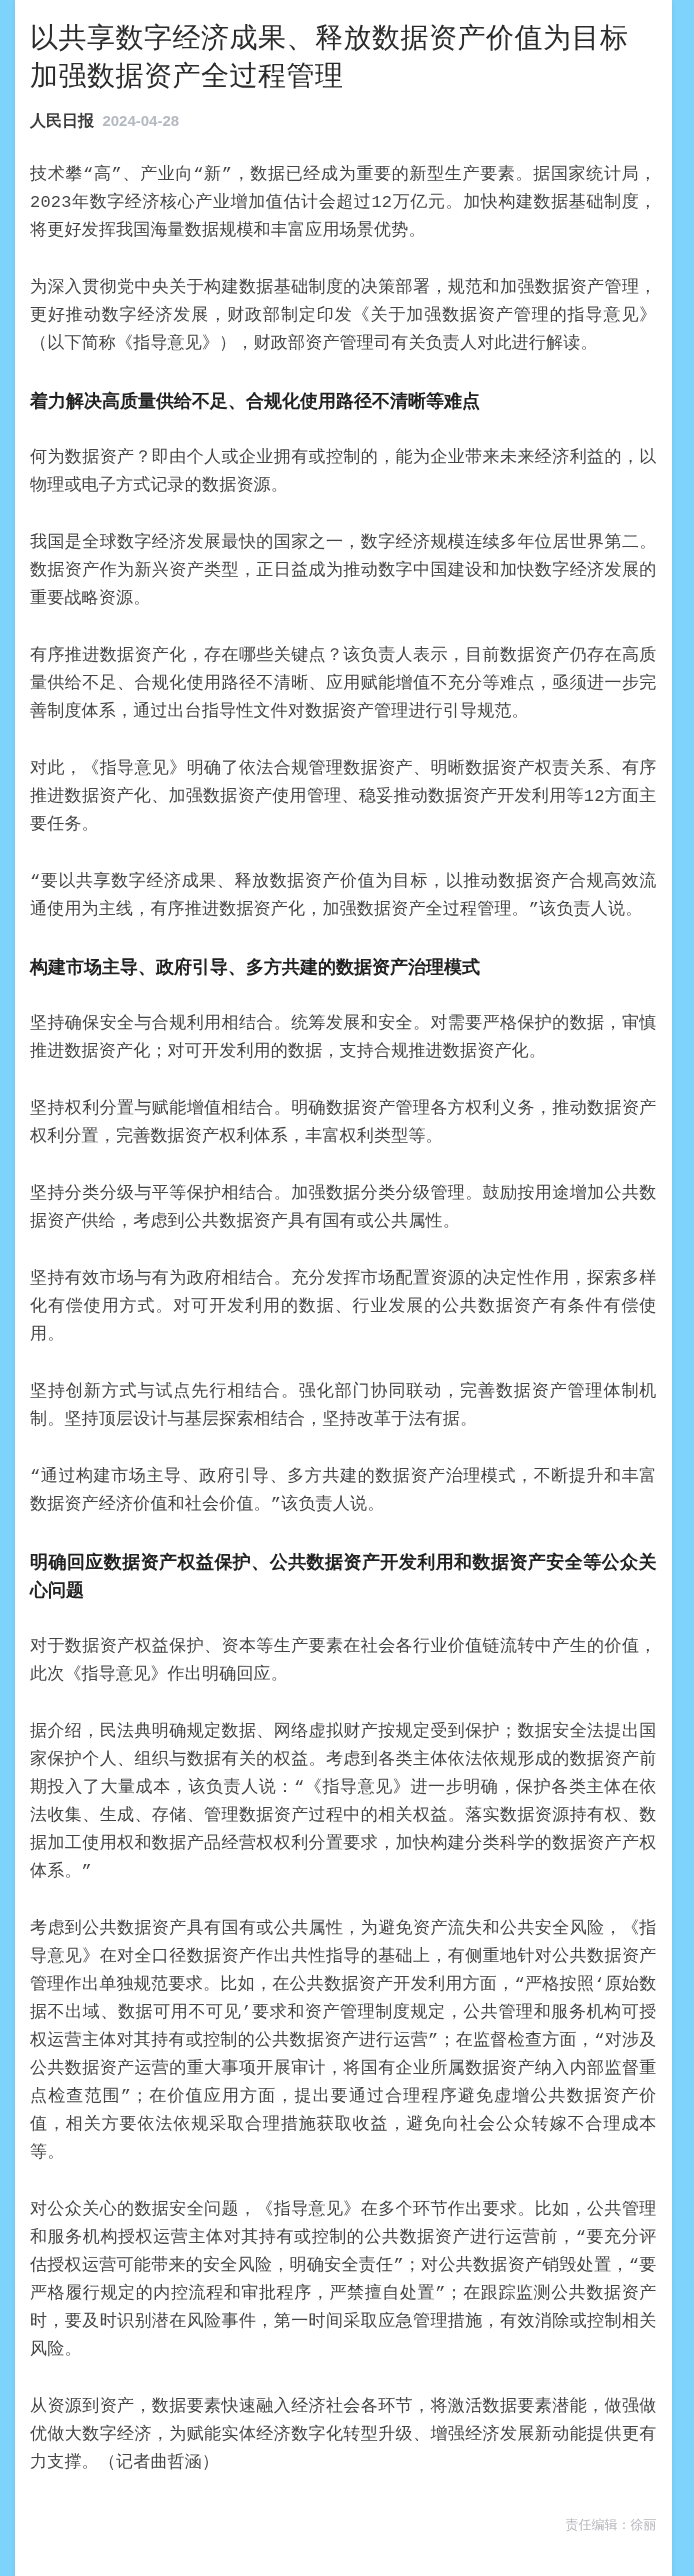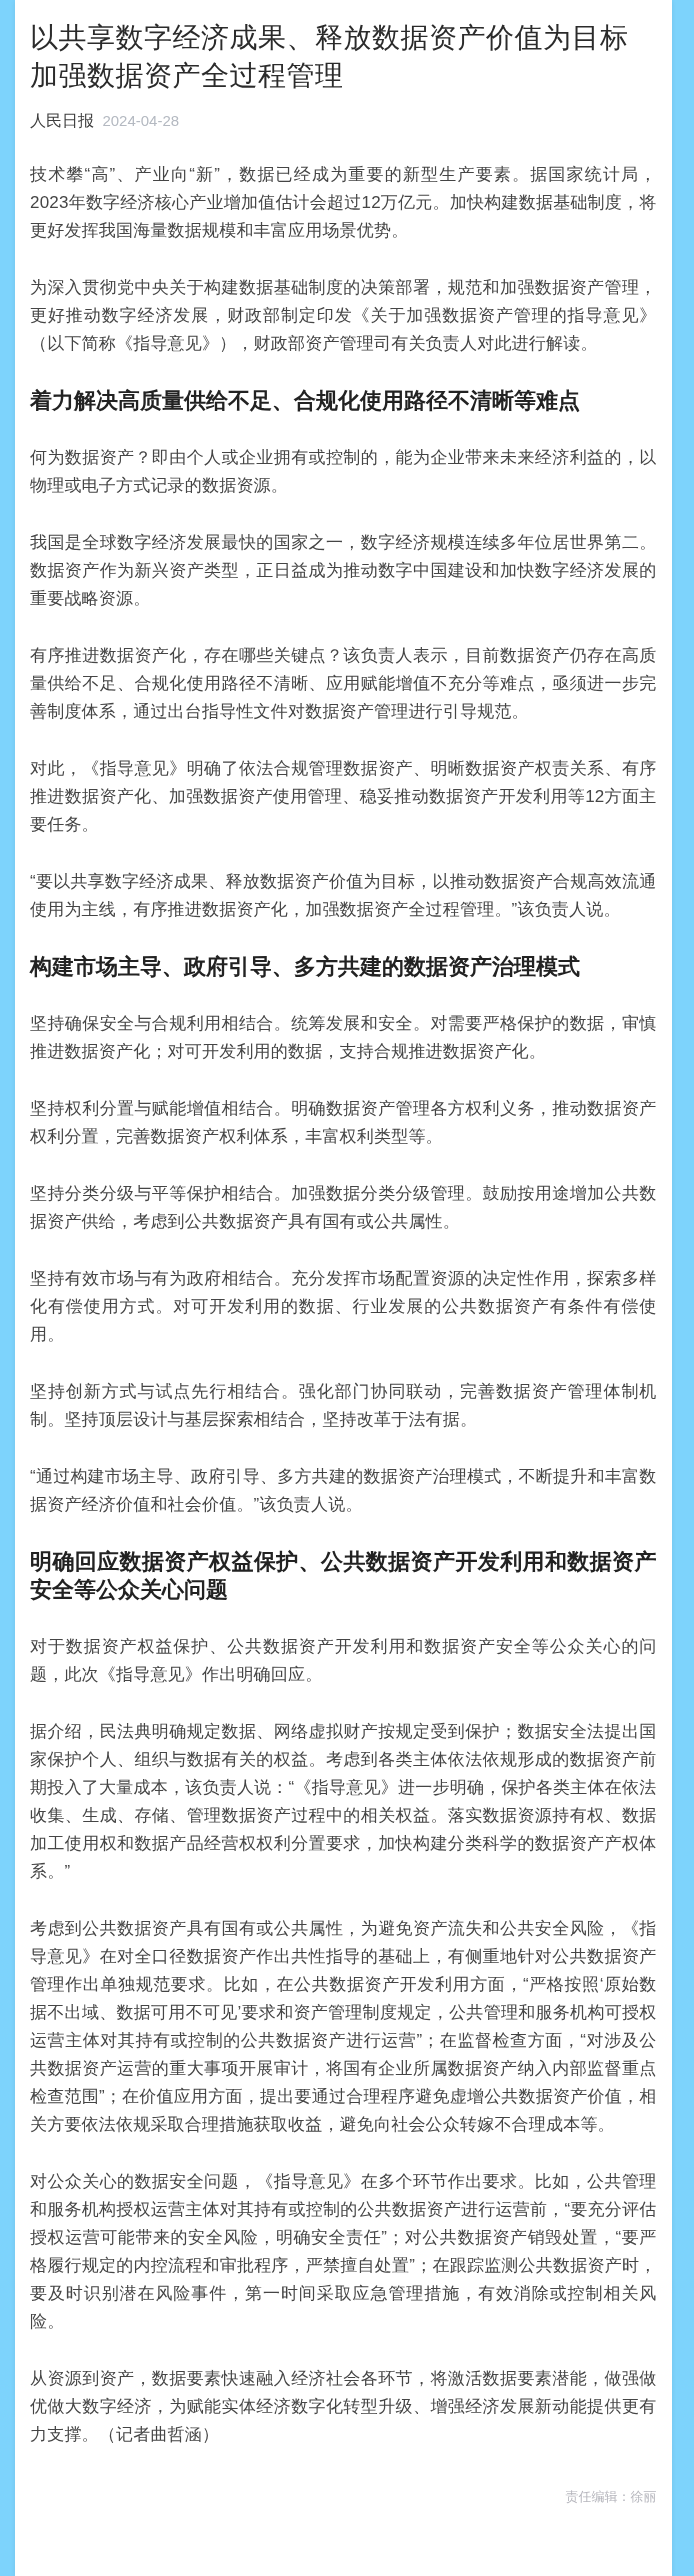--- a/index.html
+++ b/index.html
@@ -27,36 +27,38 @@
     line-height: 38px;
     font-weight: normal;
     color: #2b2b2b;
     margin: 0 0 15px 0;
     letter-spacing: 0.5px;
   }
   .meta {
     font-size: 16px;
     color: #3d3d3d;
     margin: 16px 0 13px 0;
+    font-weight: bold;
   }
   .meta .date {
     color: #b4b9c1;
     font-size: 15px;
     margin-left: 8.4px;
   }
   .article-body p {
     font-size: 17px;
     line-height: 28px;
     color: #454545;
     margin: 29px 0;
     text-align: justify;
     letter-spacing: 0.2px;
+    font-family: Liberation Mono, monospace;
   }
   .article-body h2 {
-    font-size: 22px;
+    font-size: 18px;
     line-height: 28px;
     color: #222222;
     font-weight: bold;
     margin: 28px 0 21.6px 0;
     text-align: justify;
   }
   .editor {
     margin-top: 39px;
     font-size: 13px;
     color: #b6b6bd;
@@ -82,21 +84,21 @@
         <p>对此，《指导意见》明确了依法合规管理数据资产、明晰数据资产权责关系、有序推进数据资产化、加强数据资产使用管理、稳妥推动数据资产开发利用等12方面主要任务。</p>
         <p>“要以共享数字经济成果、释放数据资产价值为目标，以推动数据资产合规高效流通使用为主线，有序推进数据资产化，加强数据资产全过程管理。”该负责人说。</p>
         <h2>构建市场主导、政府引导、多方共建的数据资产治理模式</h2>
         <p>坚持确保安全与合规利用相结合。统筹发展和安全。对需要严格保护的数据，审慎推进数据资产化；对可开发利用的数据，支持合规推进数据资产化。</p>
         <p>坚持权利分置与赋能增值相结合。明确数据资产管理各方权利义务，推动数据资产权利分置，完善数据资产权利体系，丰富权利类型等。</p>
         <p>坚持分类分级与平等保护相结合。加强数据分类分级管理。鼓励按用途增加公共数据资产供给，考虑到公共数据资产具有国有或公共属性。</p>
         <p>坚持有效市场与有为政府相结合。充分发挥市场配置资源的决定性作用，探索多样化有偿使用方式。对可开发利用的数据、行业发展的公共数据资产有条件有偿使用。</p>
         <p>坚持创新方式与试点先行相结合。强化部门协同联动，完善数据资产管理体制机制。坚持顶层设计与基层探索相结合，坚持改革于法有据。</p>
         <p>“通过构建市场主导、政府引导、多方共建的数据资产治理模式，不断提升和丰富数据资产经济价值和社会价值。”该负责人说。</p>
         <h2>明确回应数据资产权益保护、公共数据资产开发利用和数据资产安全等公众关心问题</h2>
-        <p>对于数据资产权益保护、公共数据资产开发利用和数据资产安全等公众关心的问题，此次《指导意见》作出明确回应。</p>
+        <p>对于数据资产权益保护、资本等生产要素在社会各行业价值链流转中产生的价值，此次《指导意见》作出明确回应。</p>
         <p>据介绍，民法典明确规定数据、网络虚拟财产按规定受到保护；数据安全法提出国家保护个人、组织与数据有关的权益。考虑到各类主体依法依规形成的数据资产前期投入了大量成本，该负责人说：“《指导意见》进一步明确，保护各类主体在依法收集、生成、存储、管理数据资产过程中的相关权益。落实数据资源持有权、数据加工使用权和数据产品经营权权利分置要求，加快构建分类科学的数据资产产权体系。”</p>
         <p>考虑到公共数据资产具有国有或公共属性，为避免资产流失和公共安全风险，《指导意见》在对全口径数据资产作出共性指导的基础上，有侧重地针对公共数据资产管理作出单独规范要求。比如，在公共数据资产开发利用方面，“严格按照‘原始数据不出域、数据可用不可见’要求和资产管理制度规定，公共管理和服务机构可授权运营主体对其持有或控制的公共数据资产进行运营”；在监督检查方面，“对涉及公共数据资产运营的重大事项开展审计，将国有企业所属数据资产纳入内部监督重点检查范围”；在价值应用方面，提出要通过合理程序避免虚增公共数据资产价值，相关方要依法依规采取合理措施获取收益，避免向社会公众转嫁不合理成本等。</p>
         <p>对公众关心的数据安全问题，《指导意见》在多个环节作出要求。比如，公共管理和服务机构授权运营主体对其持有或控制的公共数据资产进行运营前，“要充分评估授权运营可能带来的安全风险，明确安全责任”；对公共数据资产销毁处置，“要严格履行规定的内控流程和审批程序，严禁擅自处置”；在跟踪监测公共数据资产时，要及时识别潜在风险事件，第一时间采取应急管理措施，有效消除或控制相关风险。</p>
         <p>从资源到资产，数据要素快速融入经济社会各环节，将激活数据要素潜能，做强做优做大数字经济，为赋能实体经济数字化转型升级、增强经济发展新动能提供更有力支撑。（记者曲哲涵）</p>
       </div>
     <div class="editor">责任编辑：徐丽</div>
   </article>
 </div>
 
 

